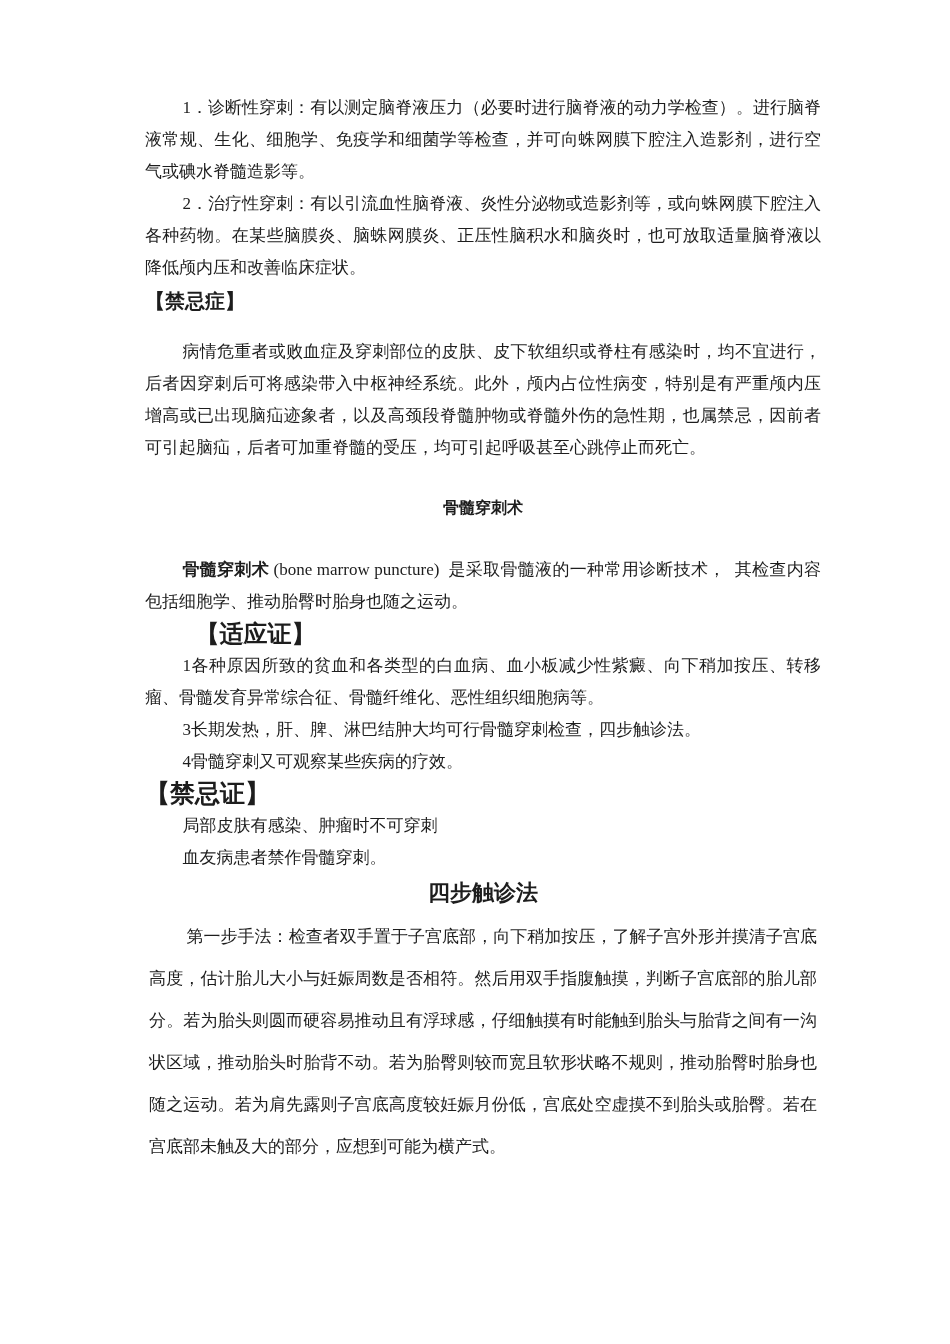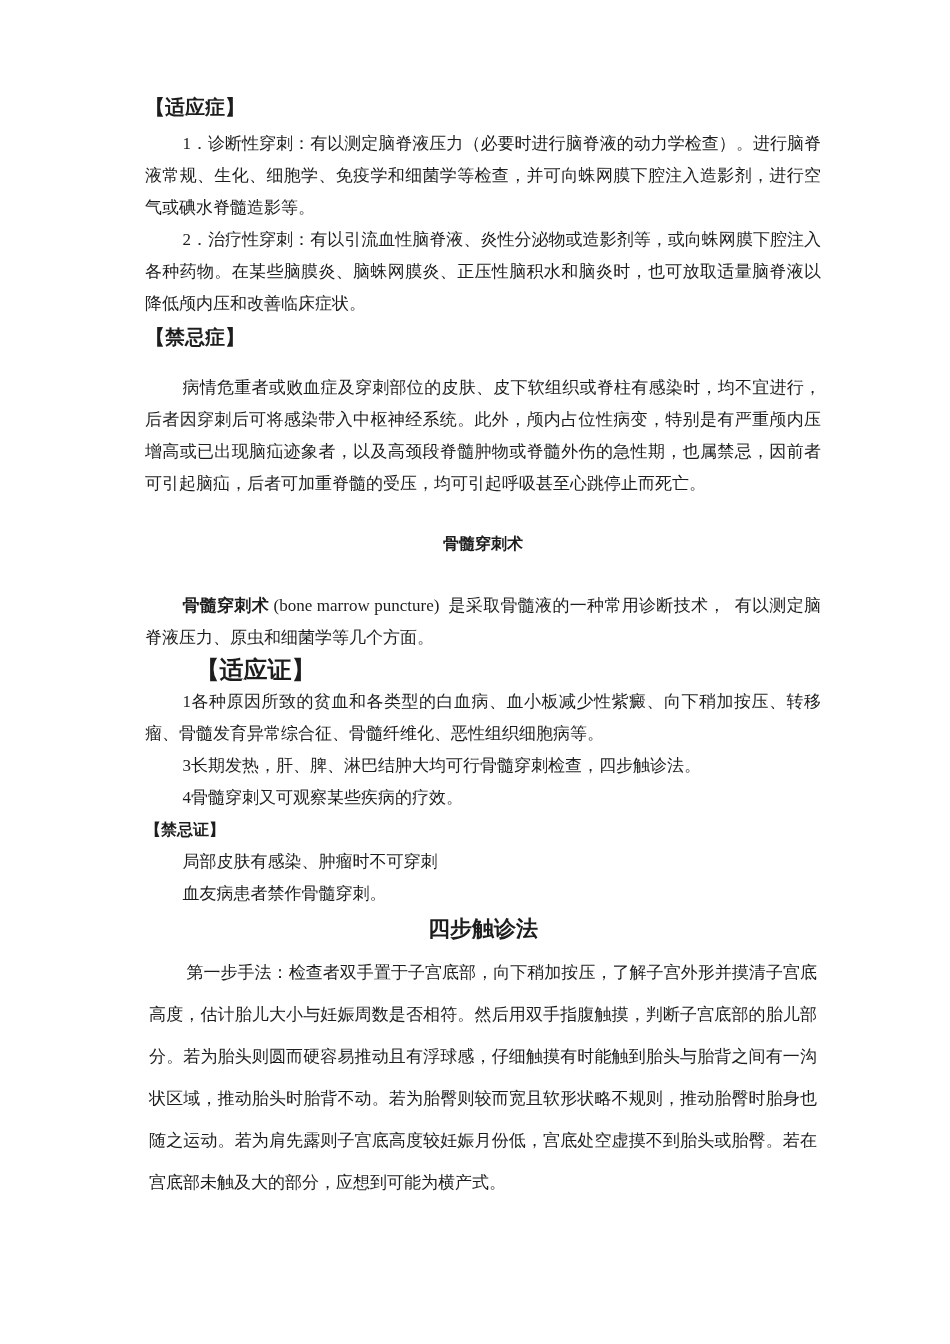--- a/index.html
+++ b/index.html
@@ -55,51 +55,50 @@
   }
   .sub-h {
     font-size: 24px;
     font-weight: bold;
     line-height: 32px;
     margin: 0;
     text-indent: 2.1em;
   }
   .sub-h.flush {
     text-indent: 0;
-    font-size: 16px;
+    font-size: 25px;
   }
   .lead-bold {
     font-weight: bold;
   }
   .wide-p {
     font-size: 17px;
     line-height: 42px;
     margin: 4px;
     text-indent: 2.2em;
     text-align: justify;
   }
 </style>
 </head>
 <body>
 
 <div class="page">
 
-  <h2 class="sec-h">【适应症】</h2>
 
   <p class="body-p">1．诊断性穿刺：有以测定脑脊液压力（必要时进行脑脊液的动力学检查）。进行脑脊液常规、生化、细胞学、免疫学和细菌学等检查，并可向蛛网膜下腔注入造影剂，进行空气或碘水脊髓造影等。</p>
 
   <p class="body-p">2．治疗性穿刺：有以引流血性脑脊液、炎性分泌物或造影剂等，或向蛛网膜下腔注入各种药物。在某些脑膜炎、脑蛛网膜炎、正压性脑积水和脑炎时，也可放取适量脑脊液以降低颅内压和改善临床症状。</p>
 
   <h2 class="sec-h later">【禁忌症】</h2>
 
   <p class="body-p">病情危重者或败血症及穿刺部位的皮肤、皮下软组织或脊柱有感染时，均不宜进行，后者因穿刺后可将感染带入中枢神经系统。此外，颅内占位性病变，特别是有严重颅内压增高或已出现脑疝迹象者，以及高颈段脊髓肿物或脊髓外伤的急性期，也属禁忌，因前者可引起脑疝，后者可加重脊髓的受压，均可引起呼吸甚至心跳停止而死亡。</p>
 
   <h3 class="center-title">骨髓穿刺术</h3>
 
-  <p class="body-p intro-p"><span class="lead-bold">骨髓穿刺术</span><span> (bone marrow puncture)  是采取骨髓液的一种常用诊断技术，  有以测定脑脊液压力、原虫和细菌学等几个方面。</span></p>
+  <p class="body-p intro-p"><span class="lead-bold">骨髓穿刺术</span><span> (bone marrow puncture)  是采取骨髓液的一种常用诊断技术，  其检查内容包括细胞学、推动胎臀时胎身也随之运动。</span></p>
 
   <p class="sub-h">【适应证】</p>
 
   <p class="body-p">1各种原因所致的贫血和各类型的白血病、血小板减少性紫癜、向下稍加按压、转移瘤、骨髓发育异常综合征、骨髓纤维化、恶性组织细胞病等。</p>
 
 
   <p class="body-p">3长期发热，肝、脾、淋巴结肿大均可行骨髓穿刺检查，四步触诊法。</p>
 
   <p class="body-p">4骨髓穿刺又可观察某些疾病的疗效。</p>
 

